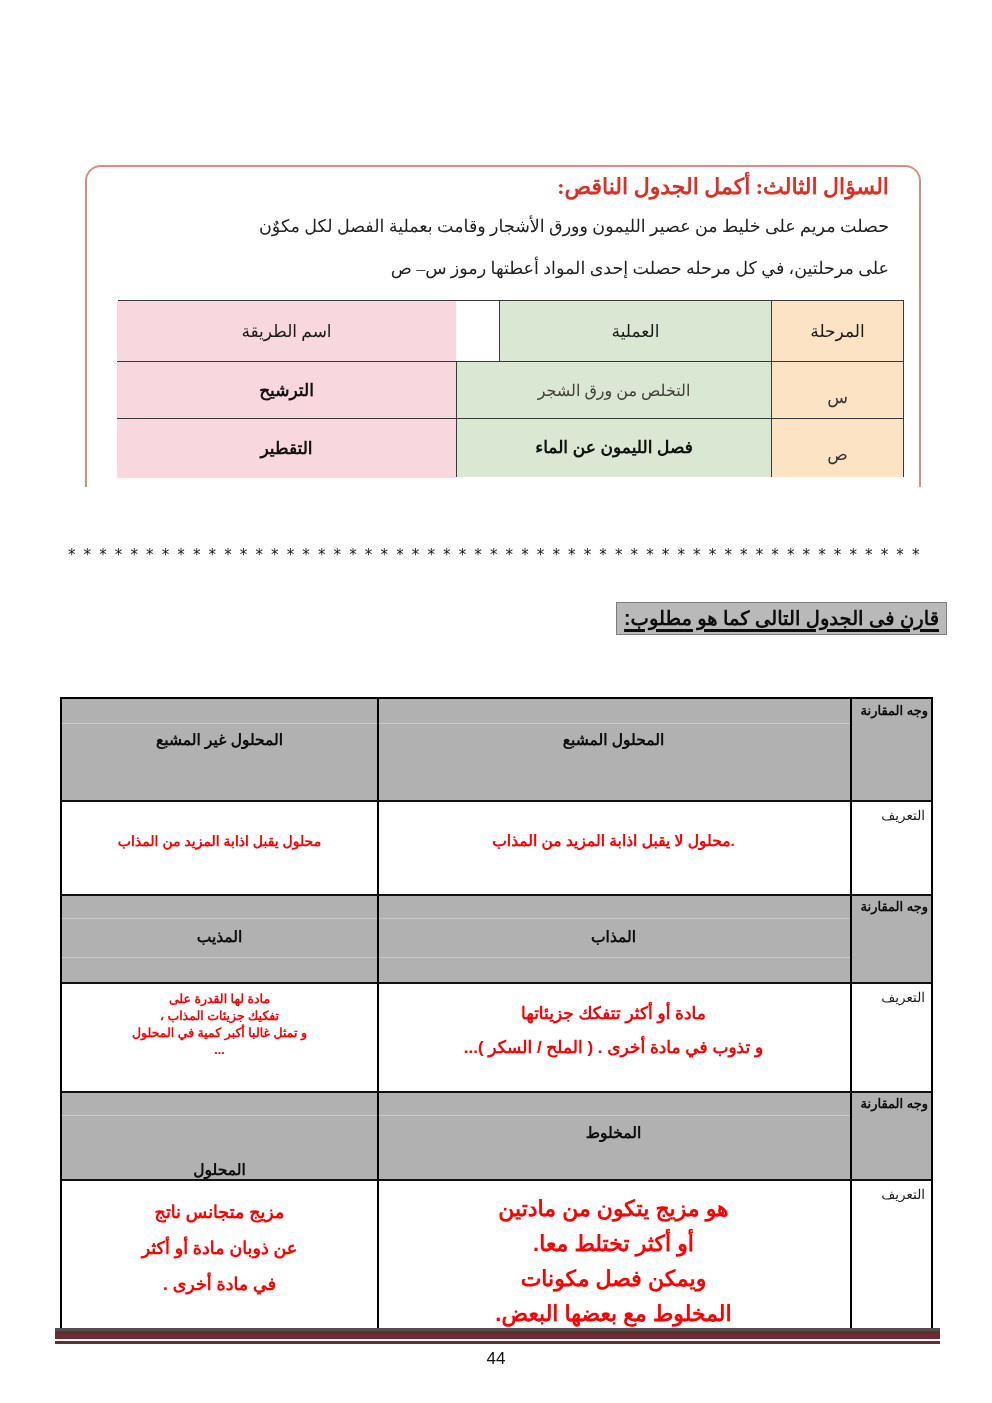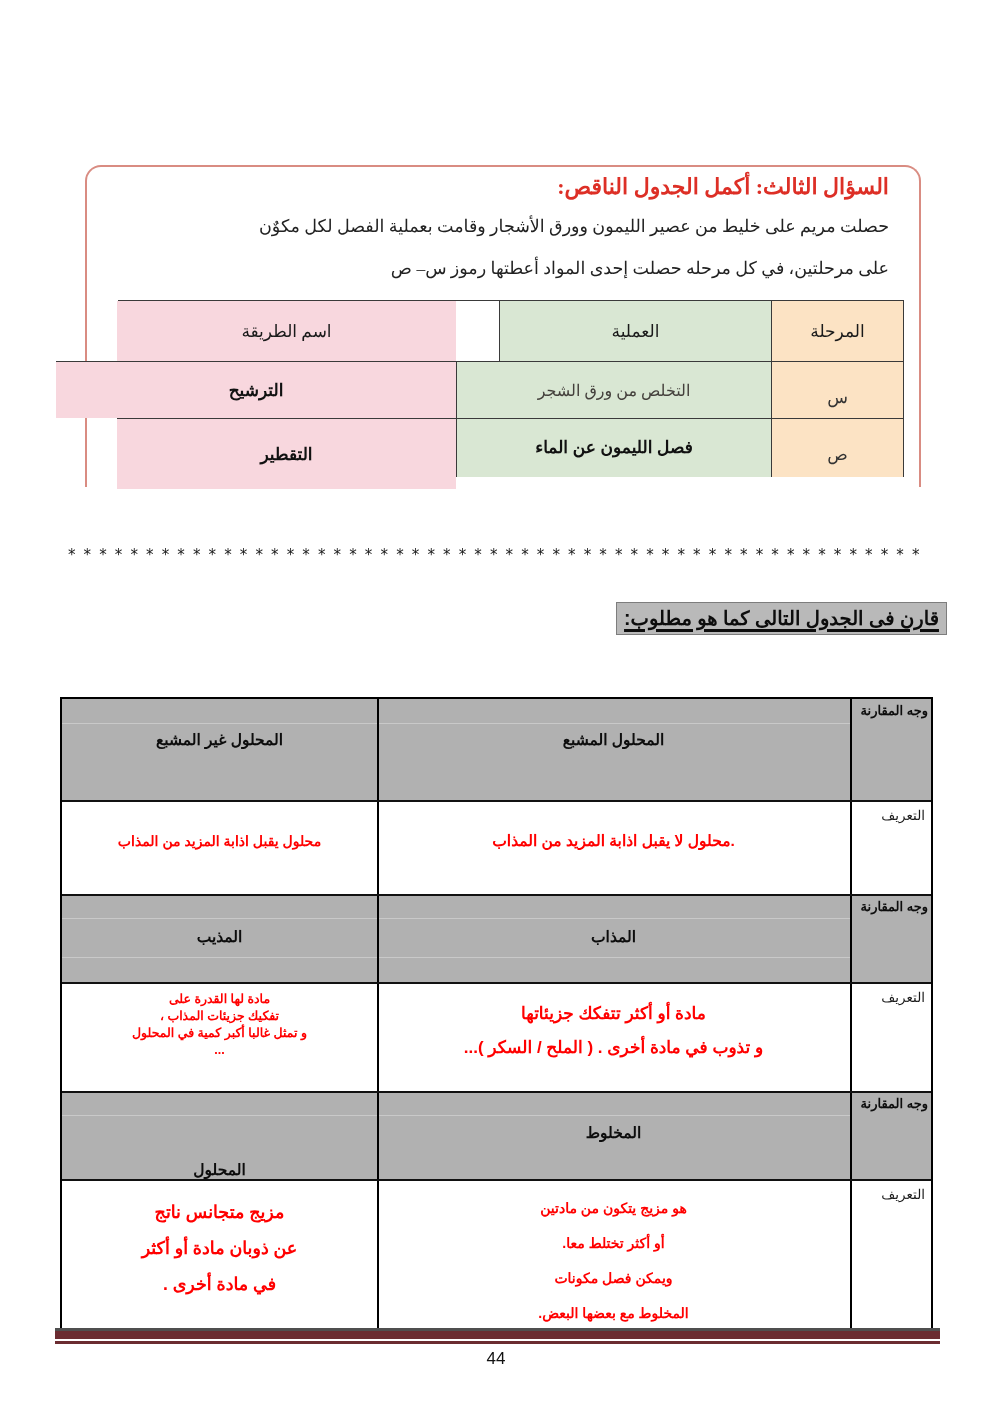--- a/index.html
+++ b/index.html
@@ -90,31 +90,31 @@
     <div class="q3c bg-pink noT noL" style="right:447px; top:0; width:339px; height:60px;">
       <span class="q3-head">اسم الطريقة</span>
     </div>
 
     <div class="q3c bg-orange" style="right:0; top:60px; width:132px; height:57px;">
       <span class="q3-sym">س</span>
     </div>
     <div class="q3c bg-green" style="right:132px; top:60px; width:315px; height:57px;">
       <span class="q3-plain">التخلص من ورق الشجر</span>
     </div>
-    <div class="q3c bg-pink noL" style="right:447px; top:60px; width:400px; height:57px;">
+    <div class="q3c bg-pink noL" style="right:447px; top:60px; width:339px; height:57px;">
       <span class="q3-ans">الترشيح</span>
     </div>
 
     <div class="q3c bg-orange" style="right:0; top:117px; width:132px; height:58.5px;">
       <span class="q3-sym">ص</span>
     </div>
     <div class="q3c bg-green" style="right:132px; top:117px; width:315px; height:58.5px;">
       <span class="q3-ans">فصل الليمون عن الماء</span>
     </div>
-    <div class="q3c bg-pink noL" style="right:447px; top:117px; width:339px; height:71px;">
+    <div class="q3c bg-pink noL" style="right:447px; top:117px; width:339px; height:60px;">
       <span class="q3-ans">التقطير</span>
     </div>
   </div>
 
   <div class="abs separator">*******************************************************</div>
 
   <div class="abs compare-title">
     <span>قارن فى الجدول التالى كما هو مطلوب:</span>
   </div>
 
@@ -160,21 +160,21 @@
     <div class="red lft" style="top:292px; font-size:12.5px; line-height:17px;">
       <div>مادة لها القدرة على</div>
       <div>تفكيك جزيئات المذاب ،</div>
       <div>و تمثل غالبا أكبر كمية في المحلول</div>
       <div>...</div>
     </div>
 
     <div class="colhead mid" style="top:425px;">المخلوط</div>
     <div class="colhead lft" style="top:450px;margin-top:12px;">المحلول</div>
 
-    <div class="red mid" style="top:492px; font-size:14px; line-height:35px;">
+    <div class="red mid" style="top:492px; font-size:22px; line-height:35px;">
       <div>هو مزيج يتكون من مادتين</div>
       <div>أو أكثر تختلط معا.</div>
       <div>ويمكن فصل مكونات</div>
       <div>المخلوط مع بعضها البعض.</div>
     </div>
     <div class="red lft" style="top:495px; font-size:17.5px; line-height:36px;">
       <div>مزيج متجانس ناتج</div>
       <div>عن ذوبان مادة أو أكثر</div>
       <div>في مادة أخرى .</div>
     </div>

